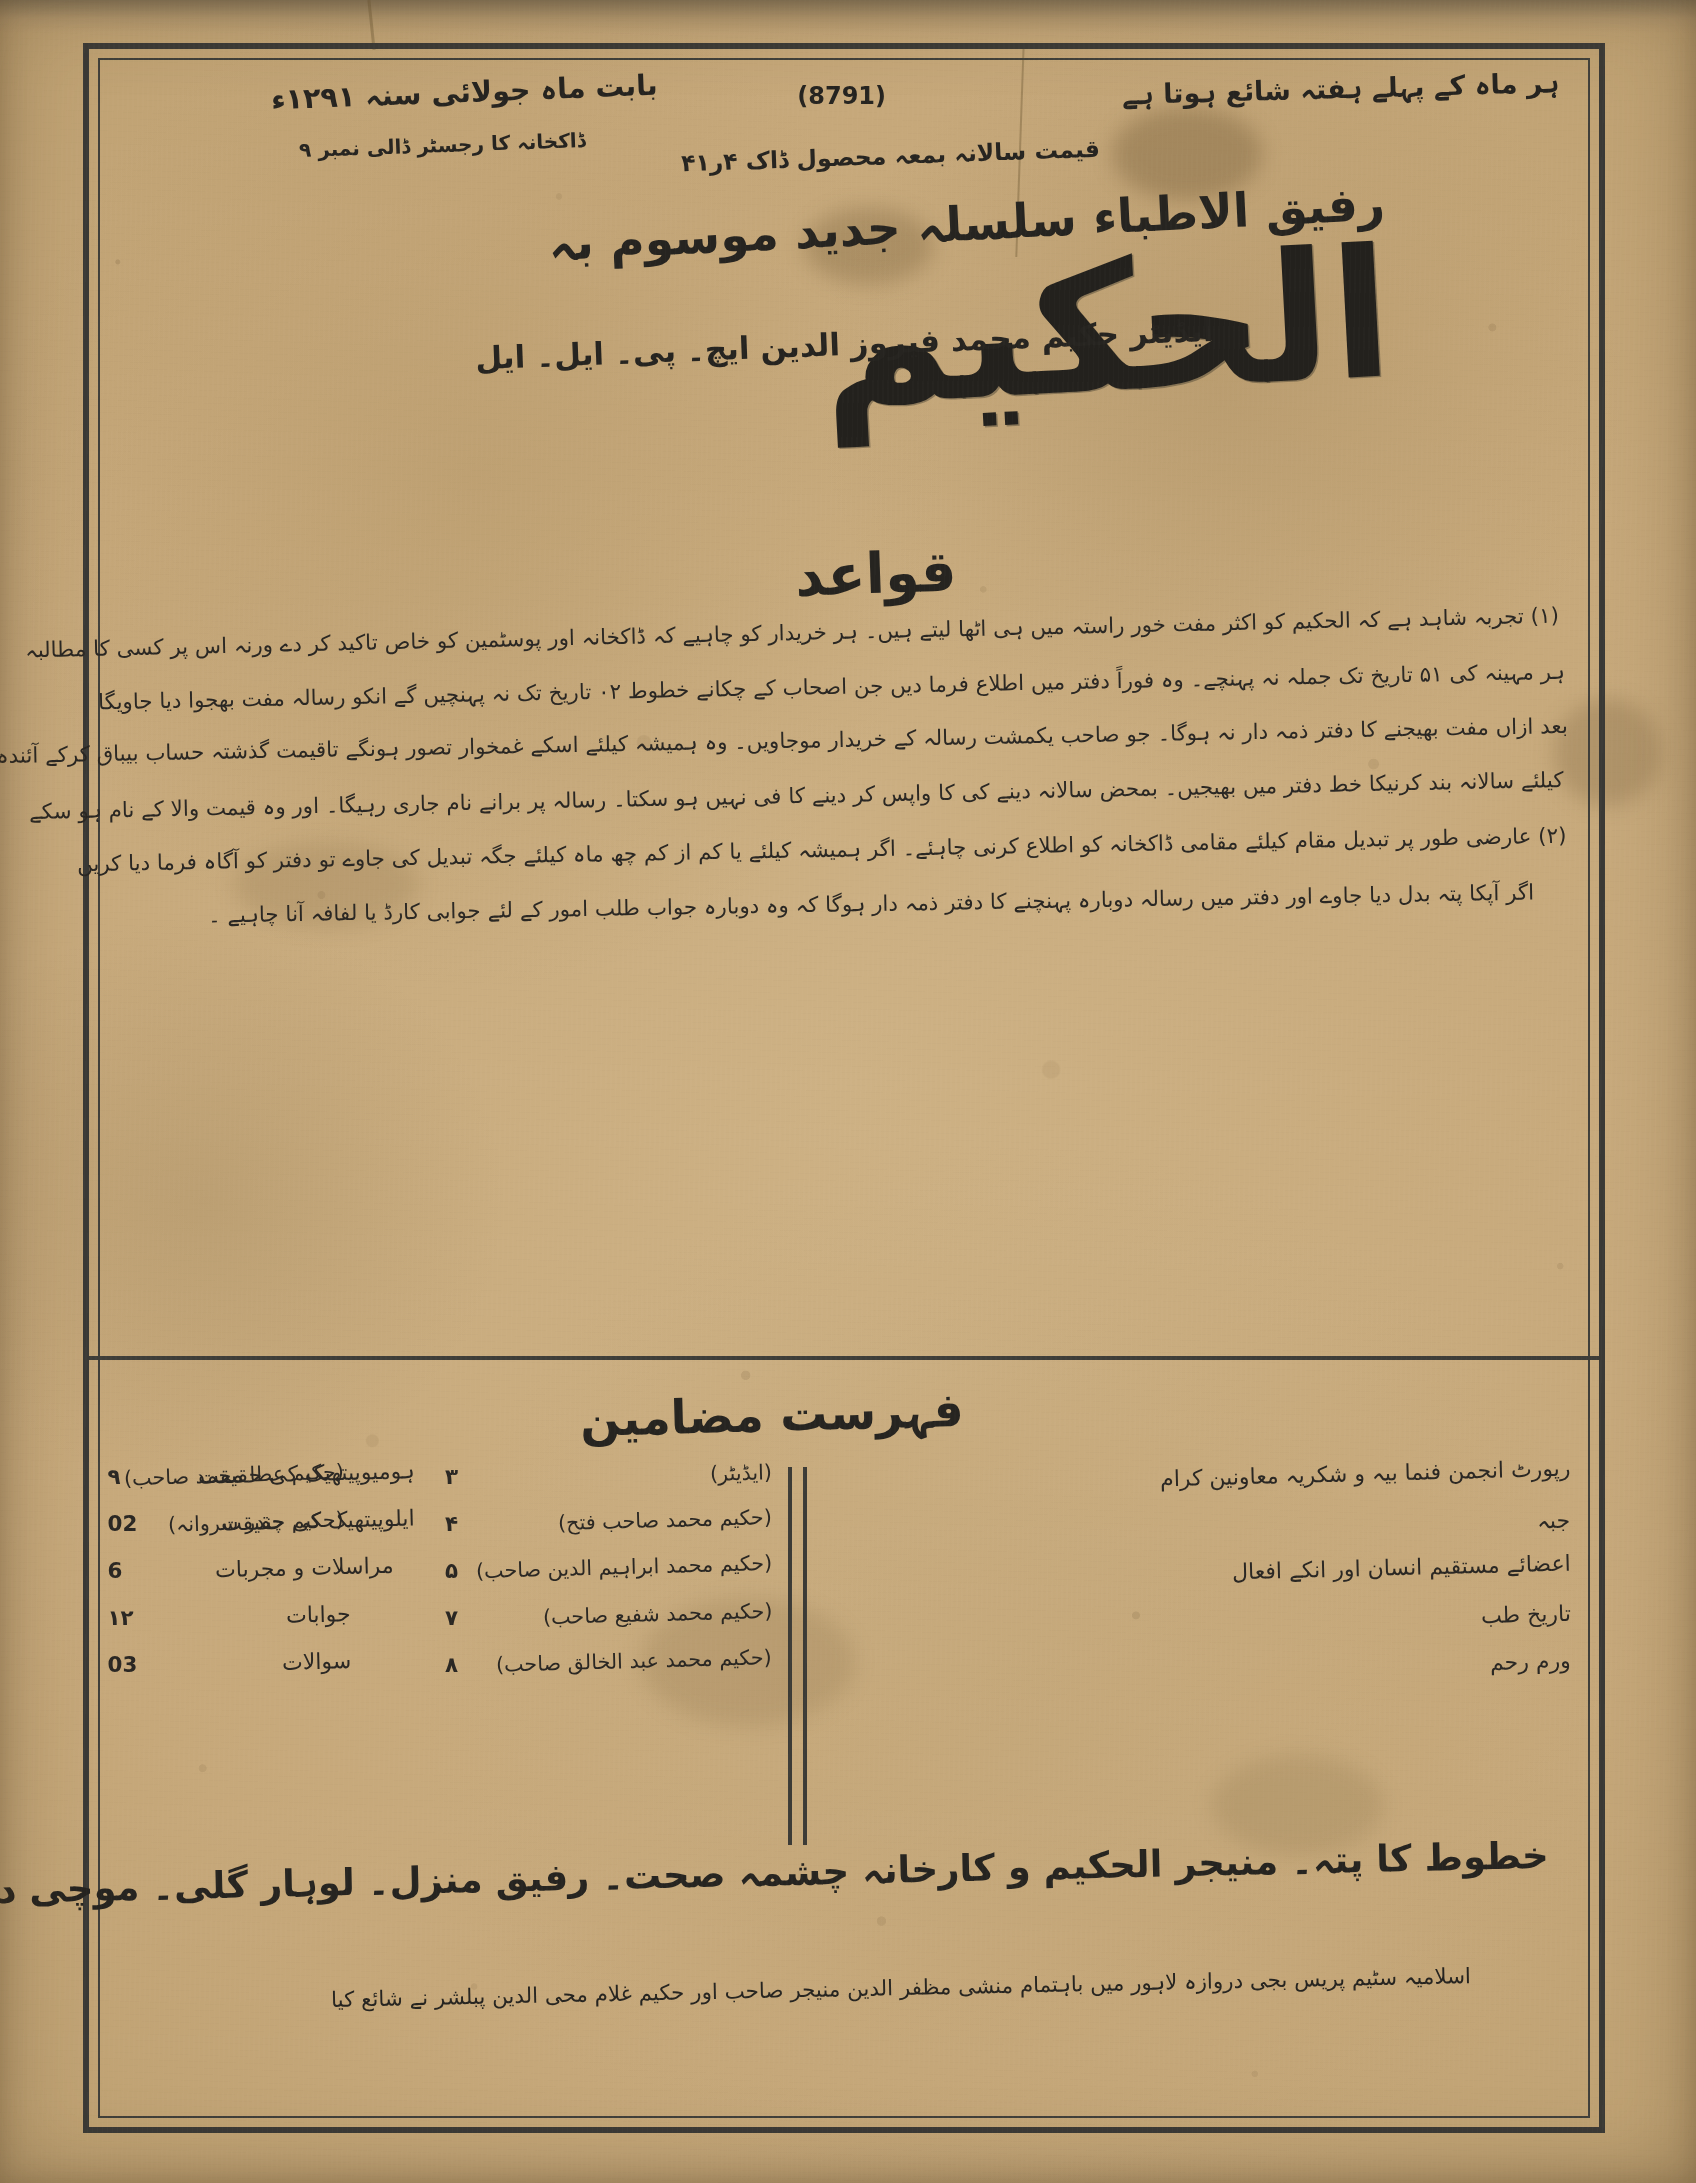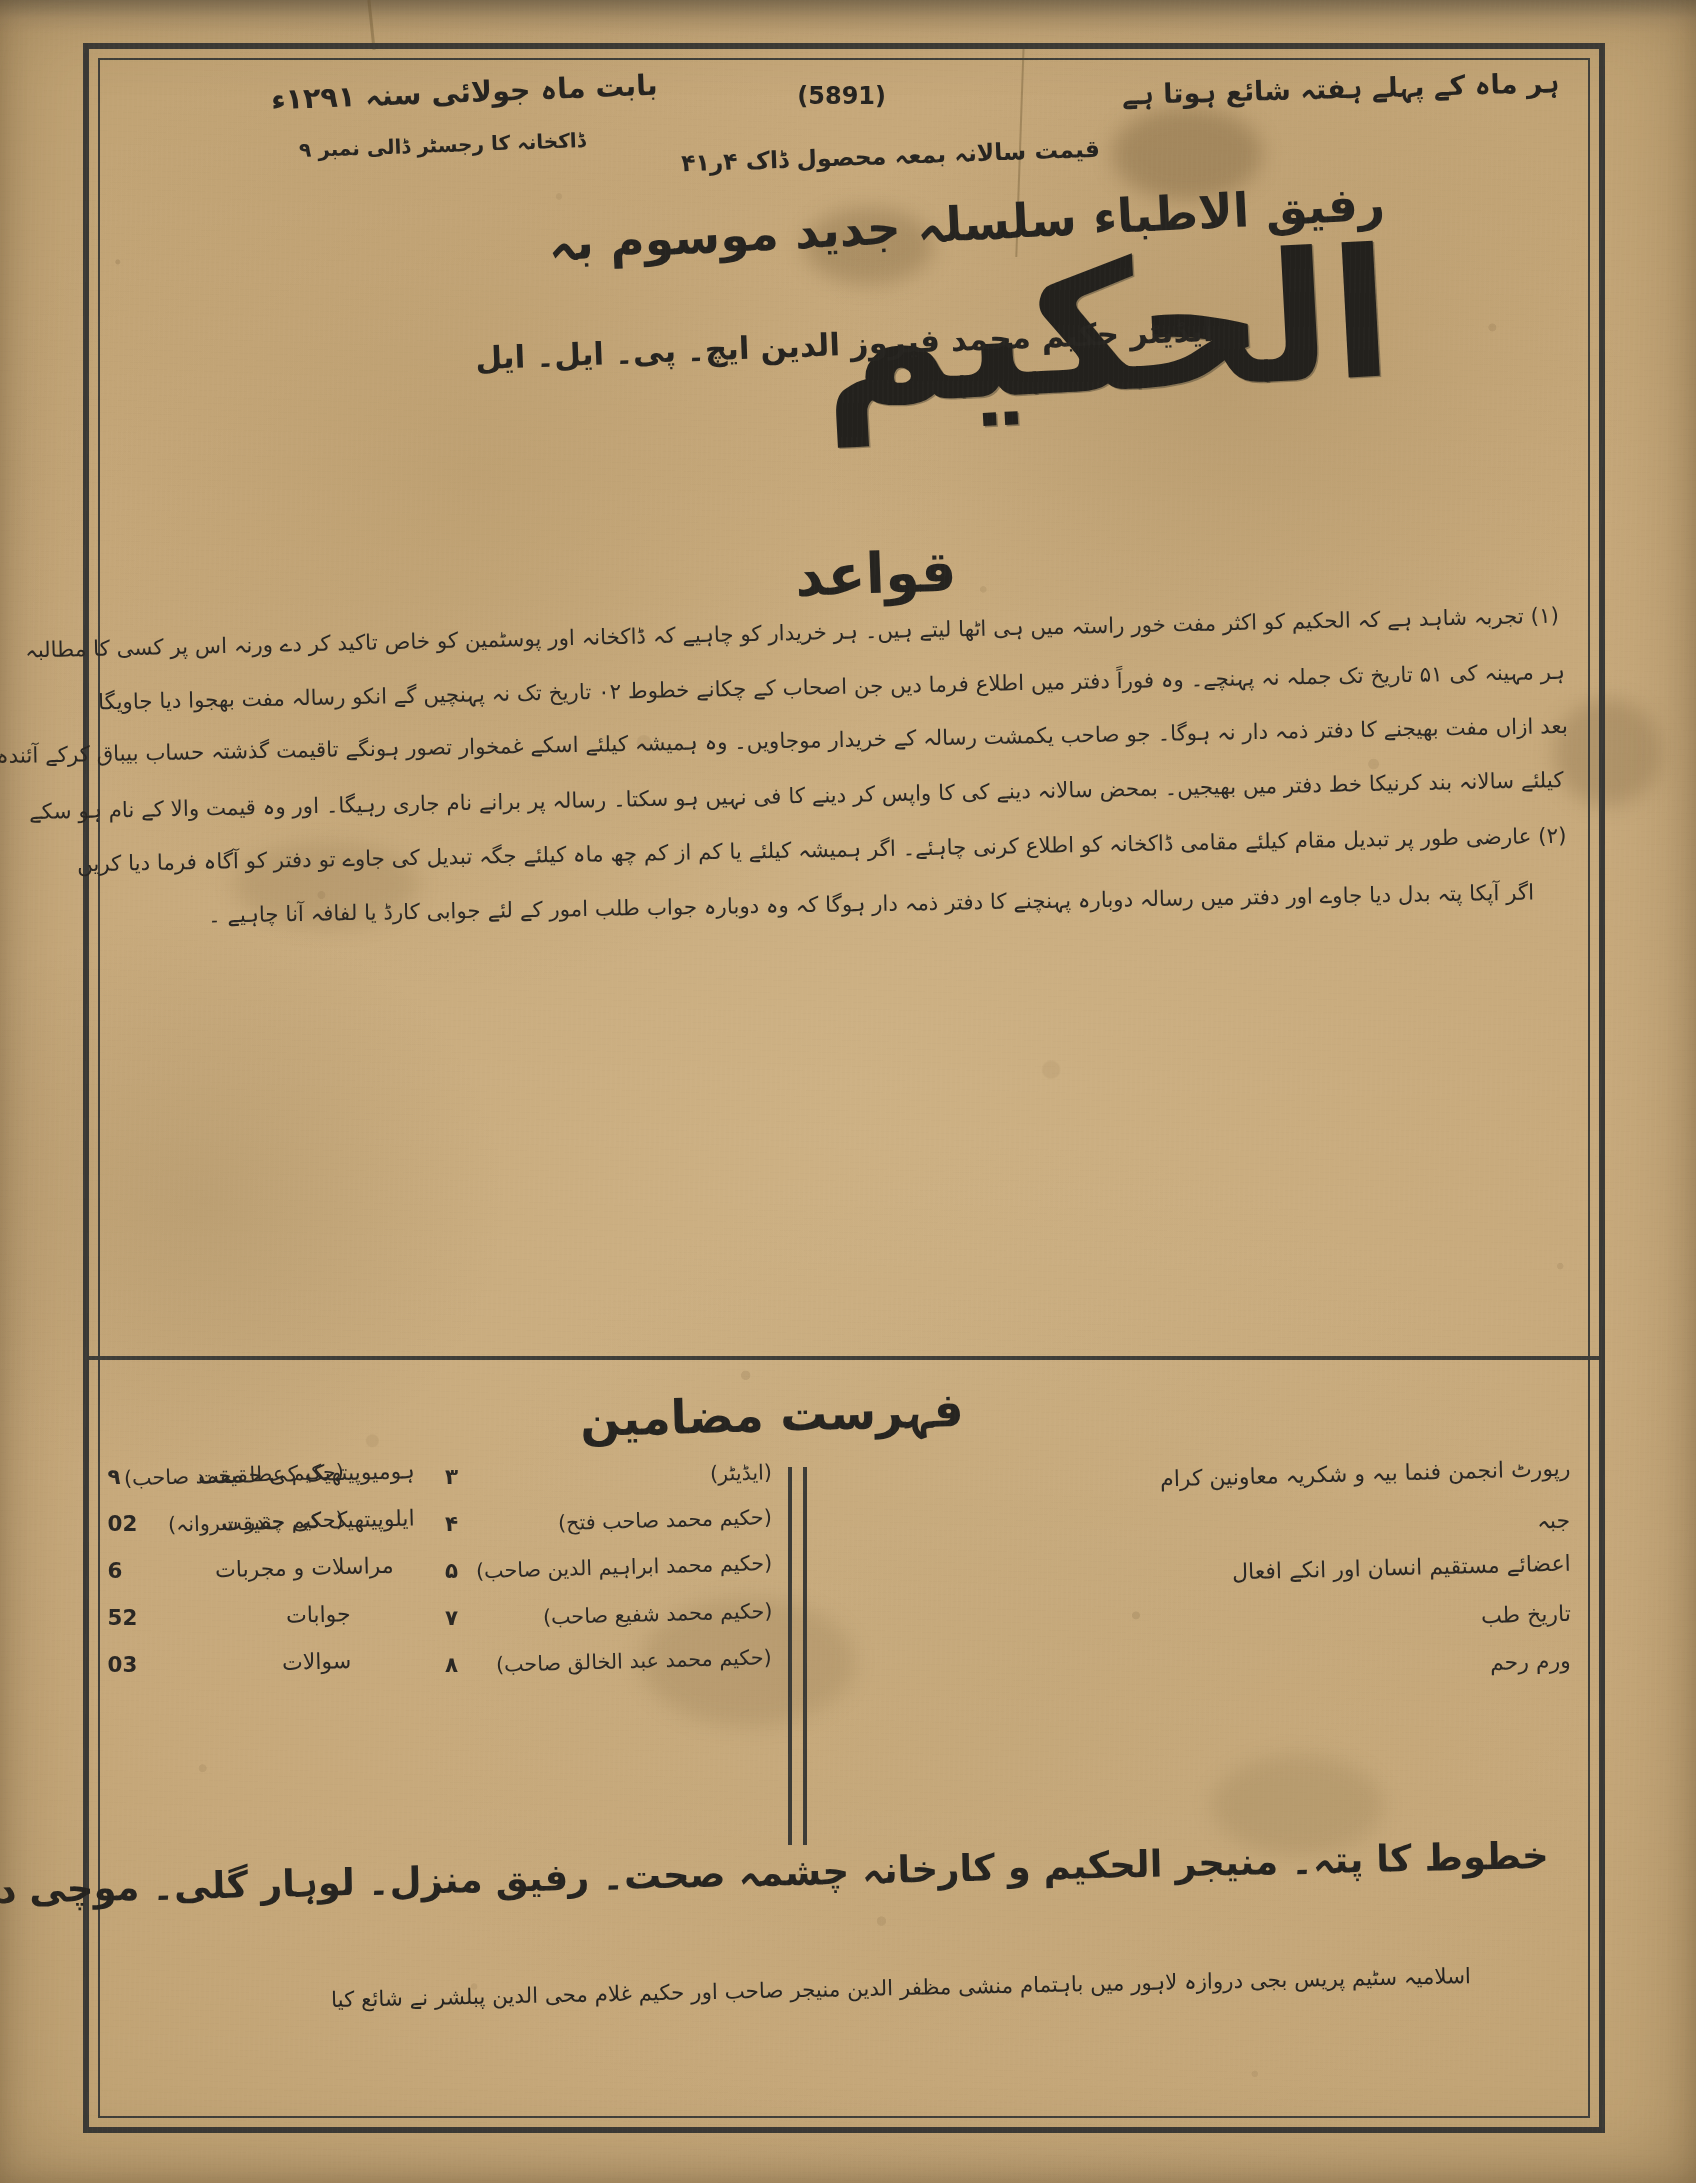--- a/index.html
+++ b/index.html
@@ -140,21 +140,21 @@
   <div class="stain" style="left:642px;top:1598px;width:214px;height:128px;background:rgba(110,86,48,.16);"></div>
   <div class="stain" style="left:1213px;top:1755px;width:171px;height:100px;background:rgba(110,86,48,.15);"></div>
   <div class="crack" style="left:1020px;top:43px;width:2.1px;height:214px;transform:rotate(2deg);"></div>
   <div class="crack" style="left:371px;top:0px;width:2.9px;height:50px;transform:rotate(-6deg);"></div>
 
   <div class="frame-outer">
     <div class="frame-inner"></div>
 
     <div class="abs u hdr-tagline" style="right:40px;top:24px;transform:rotate(-1.6deg);">ہر ماہ کے پہلے ہفتہ شائع ہوتا ہے</div>
 
-    <div class="abs u hdr-num" style="right:713px;top:33px;">(1985)</div>
+    <div class="abs u hdr-num" style="right:713px;top:33px;">(1978)</div>
 
     <div class="abs u hdr-issue" style="right:941px;top:27px;transform:rotate(-2.2deg);">بابت ماہ جولائی سنہ ۱۹۲۱ء</div>
 
     <div class="abs u hdr-price" style="right:499px;top:93px;transform:rotate(-2deg);">قیمت سالانہ بمعہ محصول ڈاک ۴ر۱۴</div>
 
     <div class="abs u hdr-reg" style="right:1013px;top:84px;transform:rotate(-2deg);">ڈاکخانہ کا رجسٹر ڈالی نمبر ۹</div>
 
     <div class="abs u subtitle" style="right:214px;top:147px;transform:rotate(-2.8deg);">رفیق الاطباء سلسلہ جدید موسوم بہ</div>
 
     <div class="abs u bigtitle" style="right:207px;top:191px;transform:rotate(-3deg);">الحکیم</div>
@@ -233,21 +233,21 @@
 
     <div class="abs" style="right:1255px;top:1414px;width:300px;">
       <div class="u toc-author" style="position:absolute;right:0;top:0px;transform:rotate(-1.8deg);">(حکیم عطا محمد صاحب)</div>
       <div class="u toc-author" style="position:absolute;right:0;top:47px;transform:rotate(-1.8deg);">(حکیم چندر سروانہ)</div>
     </div>
 
     <div class="abs" style="left:18.5px;top:1415px;width:50px;">
       <div class="u toc-page" style="position:absolute;left:0;top:0px;">۹</div>
       <div class="u toc-page" style="position:absolute;left:0;top:47px;">20</div>
       <div class="u toc-page" style="position:absolute;left:0;top:94px;">6</div>
-      <div class="u toc-page" style="position:absolute;left:0;top:141px;">25</div>
+      <div class="u toc-page" style="position:absolute;left:0;top:141px;">۲۱</div>
       <div class="u toc-page" style="position:absolute;left:0;top:188px;">30</div>
     </div>
 
     <div class="abs u addr" style="right:50px;top:1805px;transform:rotate(-1.3deg);">خطوط کا پتہ۔ منیجر الحکیم و کارخانہ چشمہ صحت۔ رفیق منزل۔ لوہار گلی۔ موچی دروازہ۔ لاہور</div>
 
     <div class="abs u imprint" style="right:128px;top:1926px;transform:rotate(-1.2deg);">اسلامیہ سٹیم پریس بجی دروازہ لاہور میں باہتمام منشی مظفر الدین منیجر صاحب اور حکیم غلام محی الدین پبلشر نے شائع کیا</div>
 
   </div>
 
   <div class="fiber"></div>

